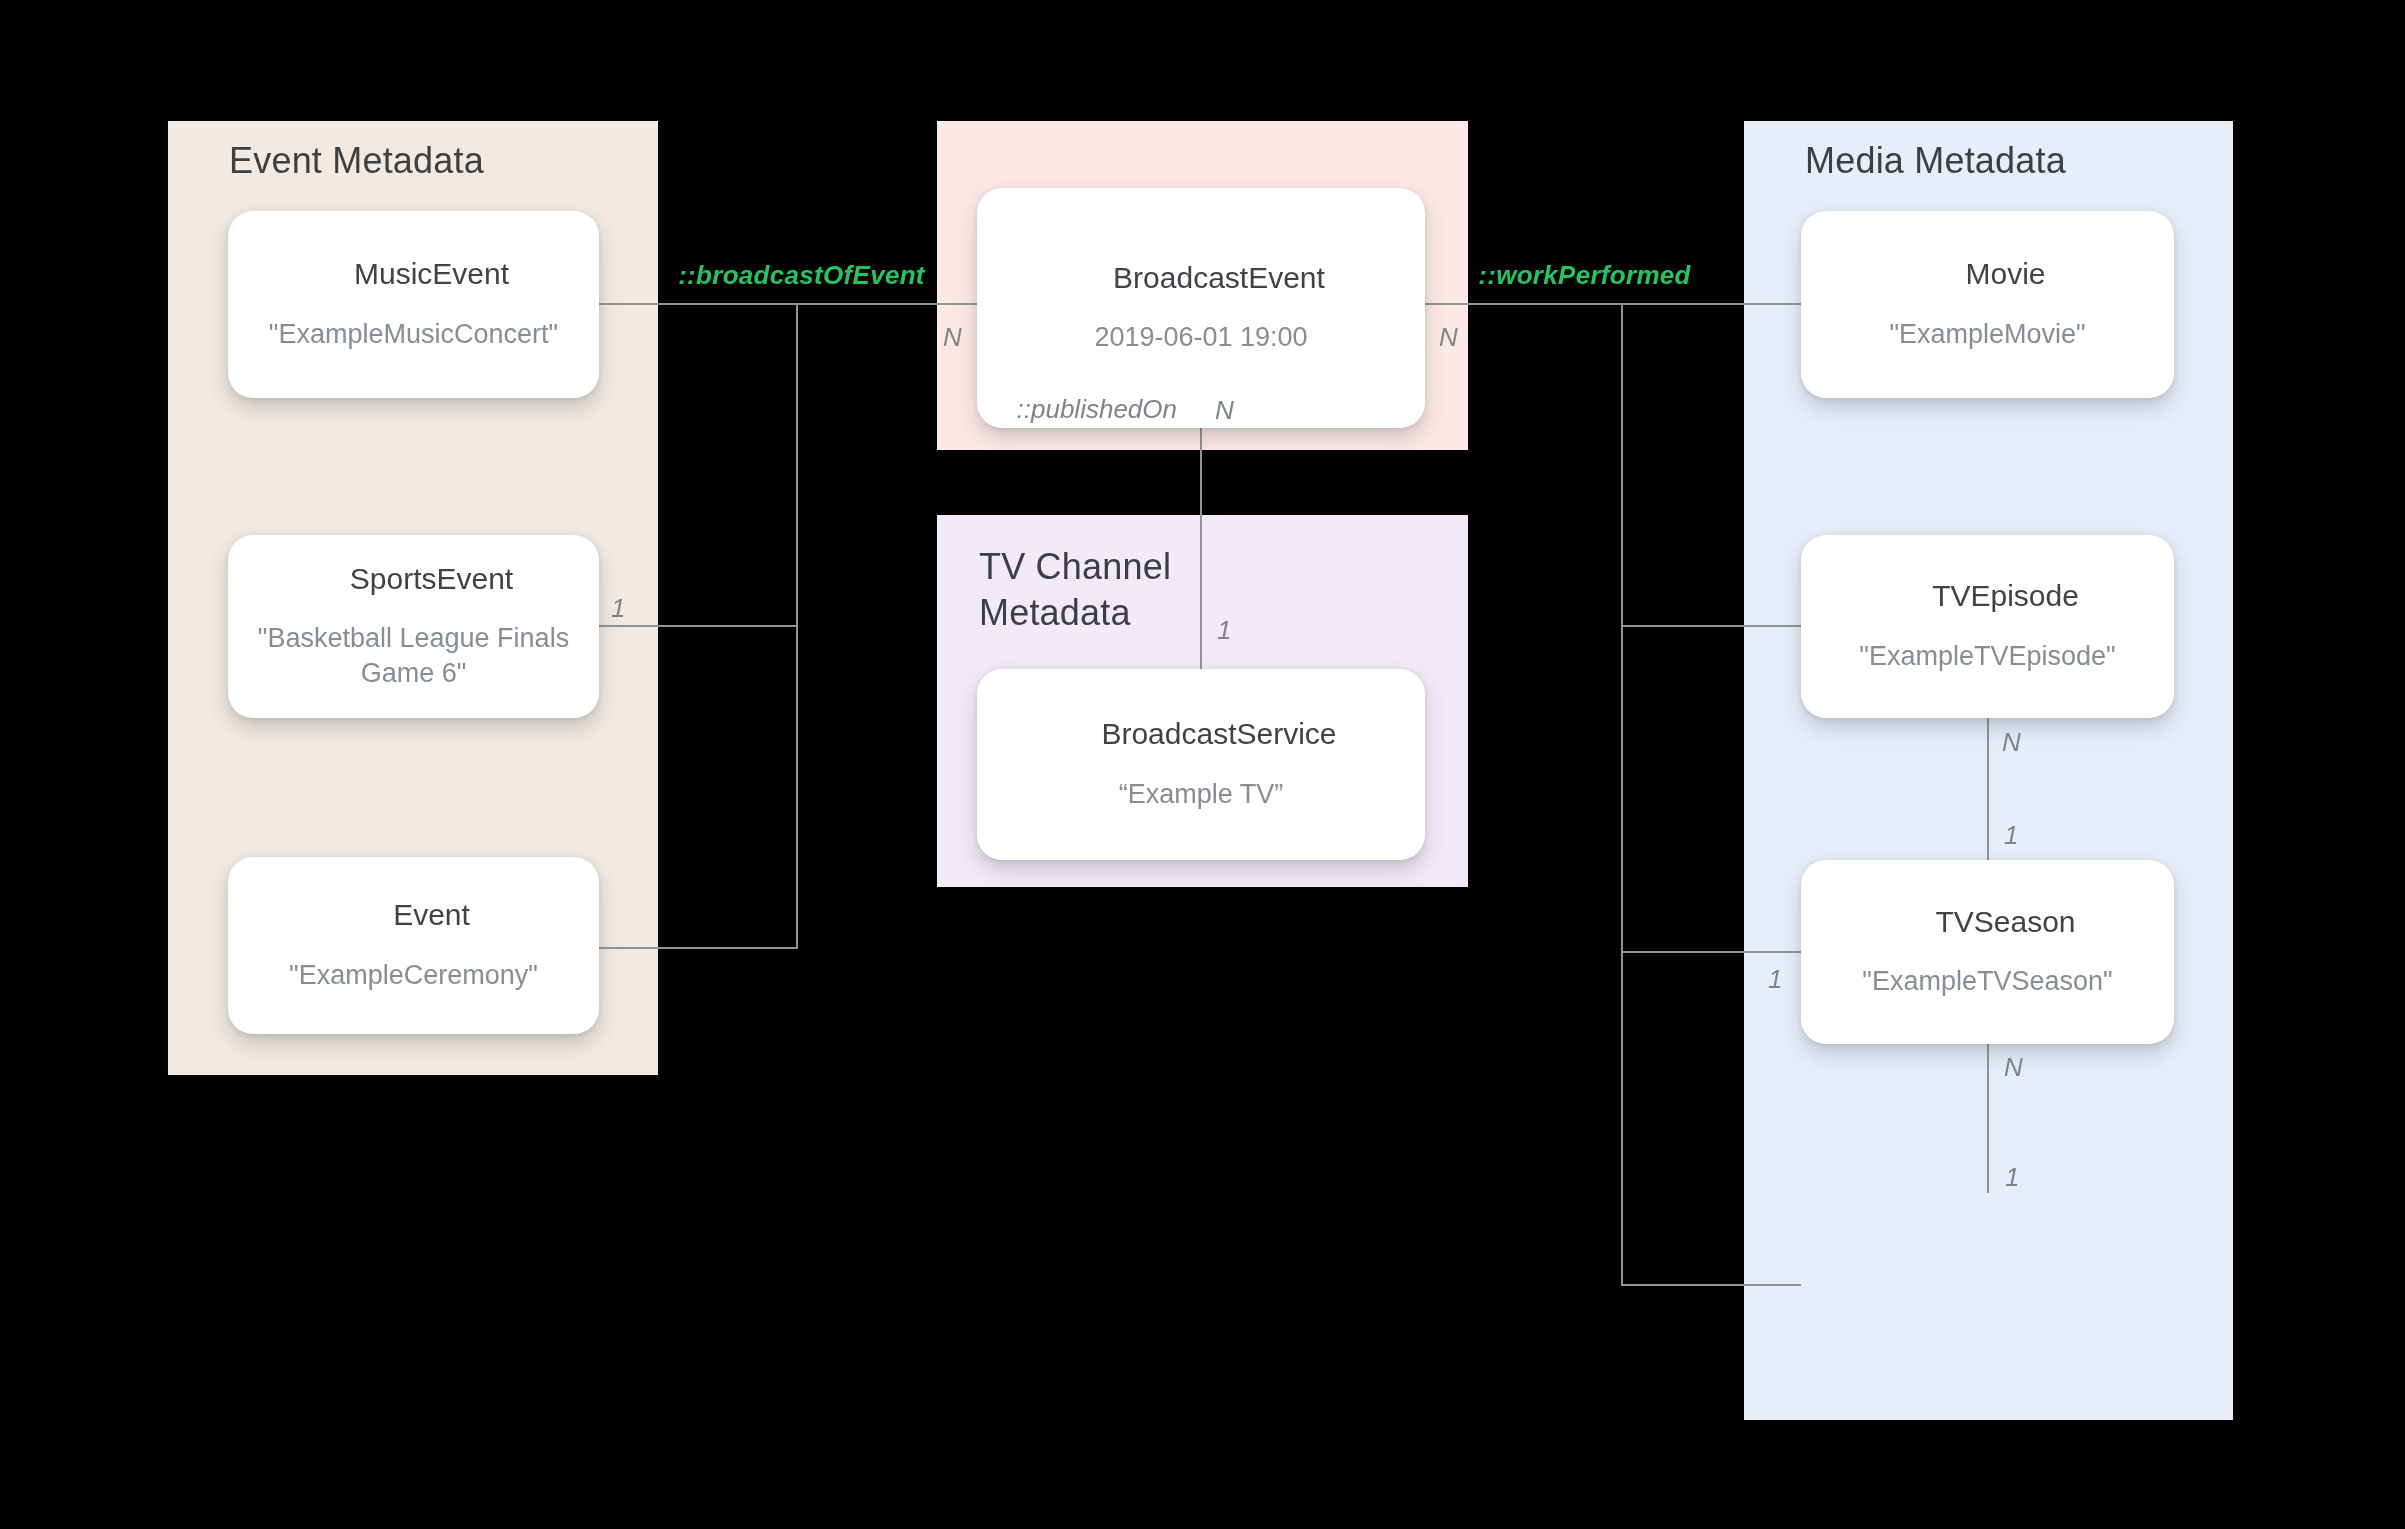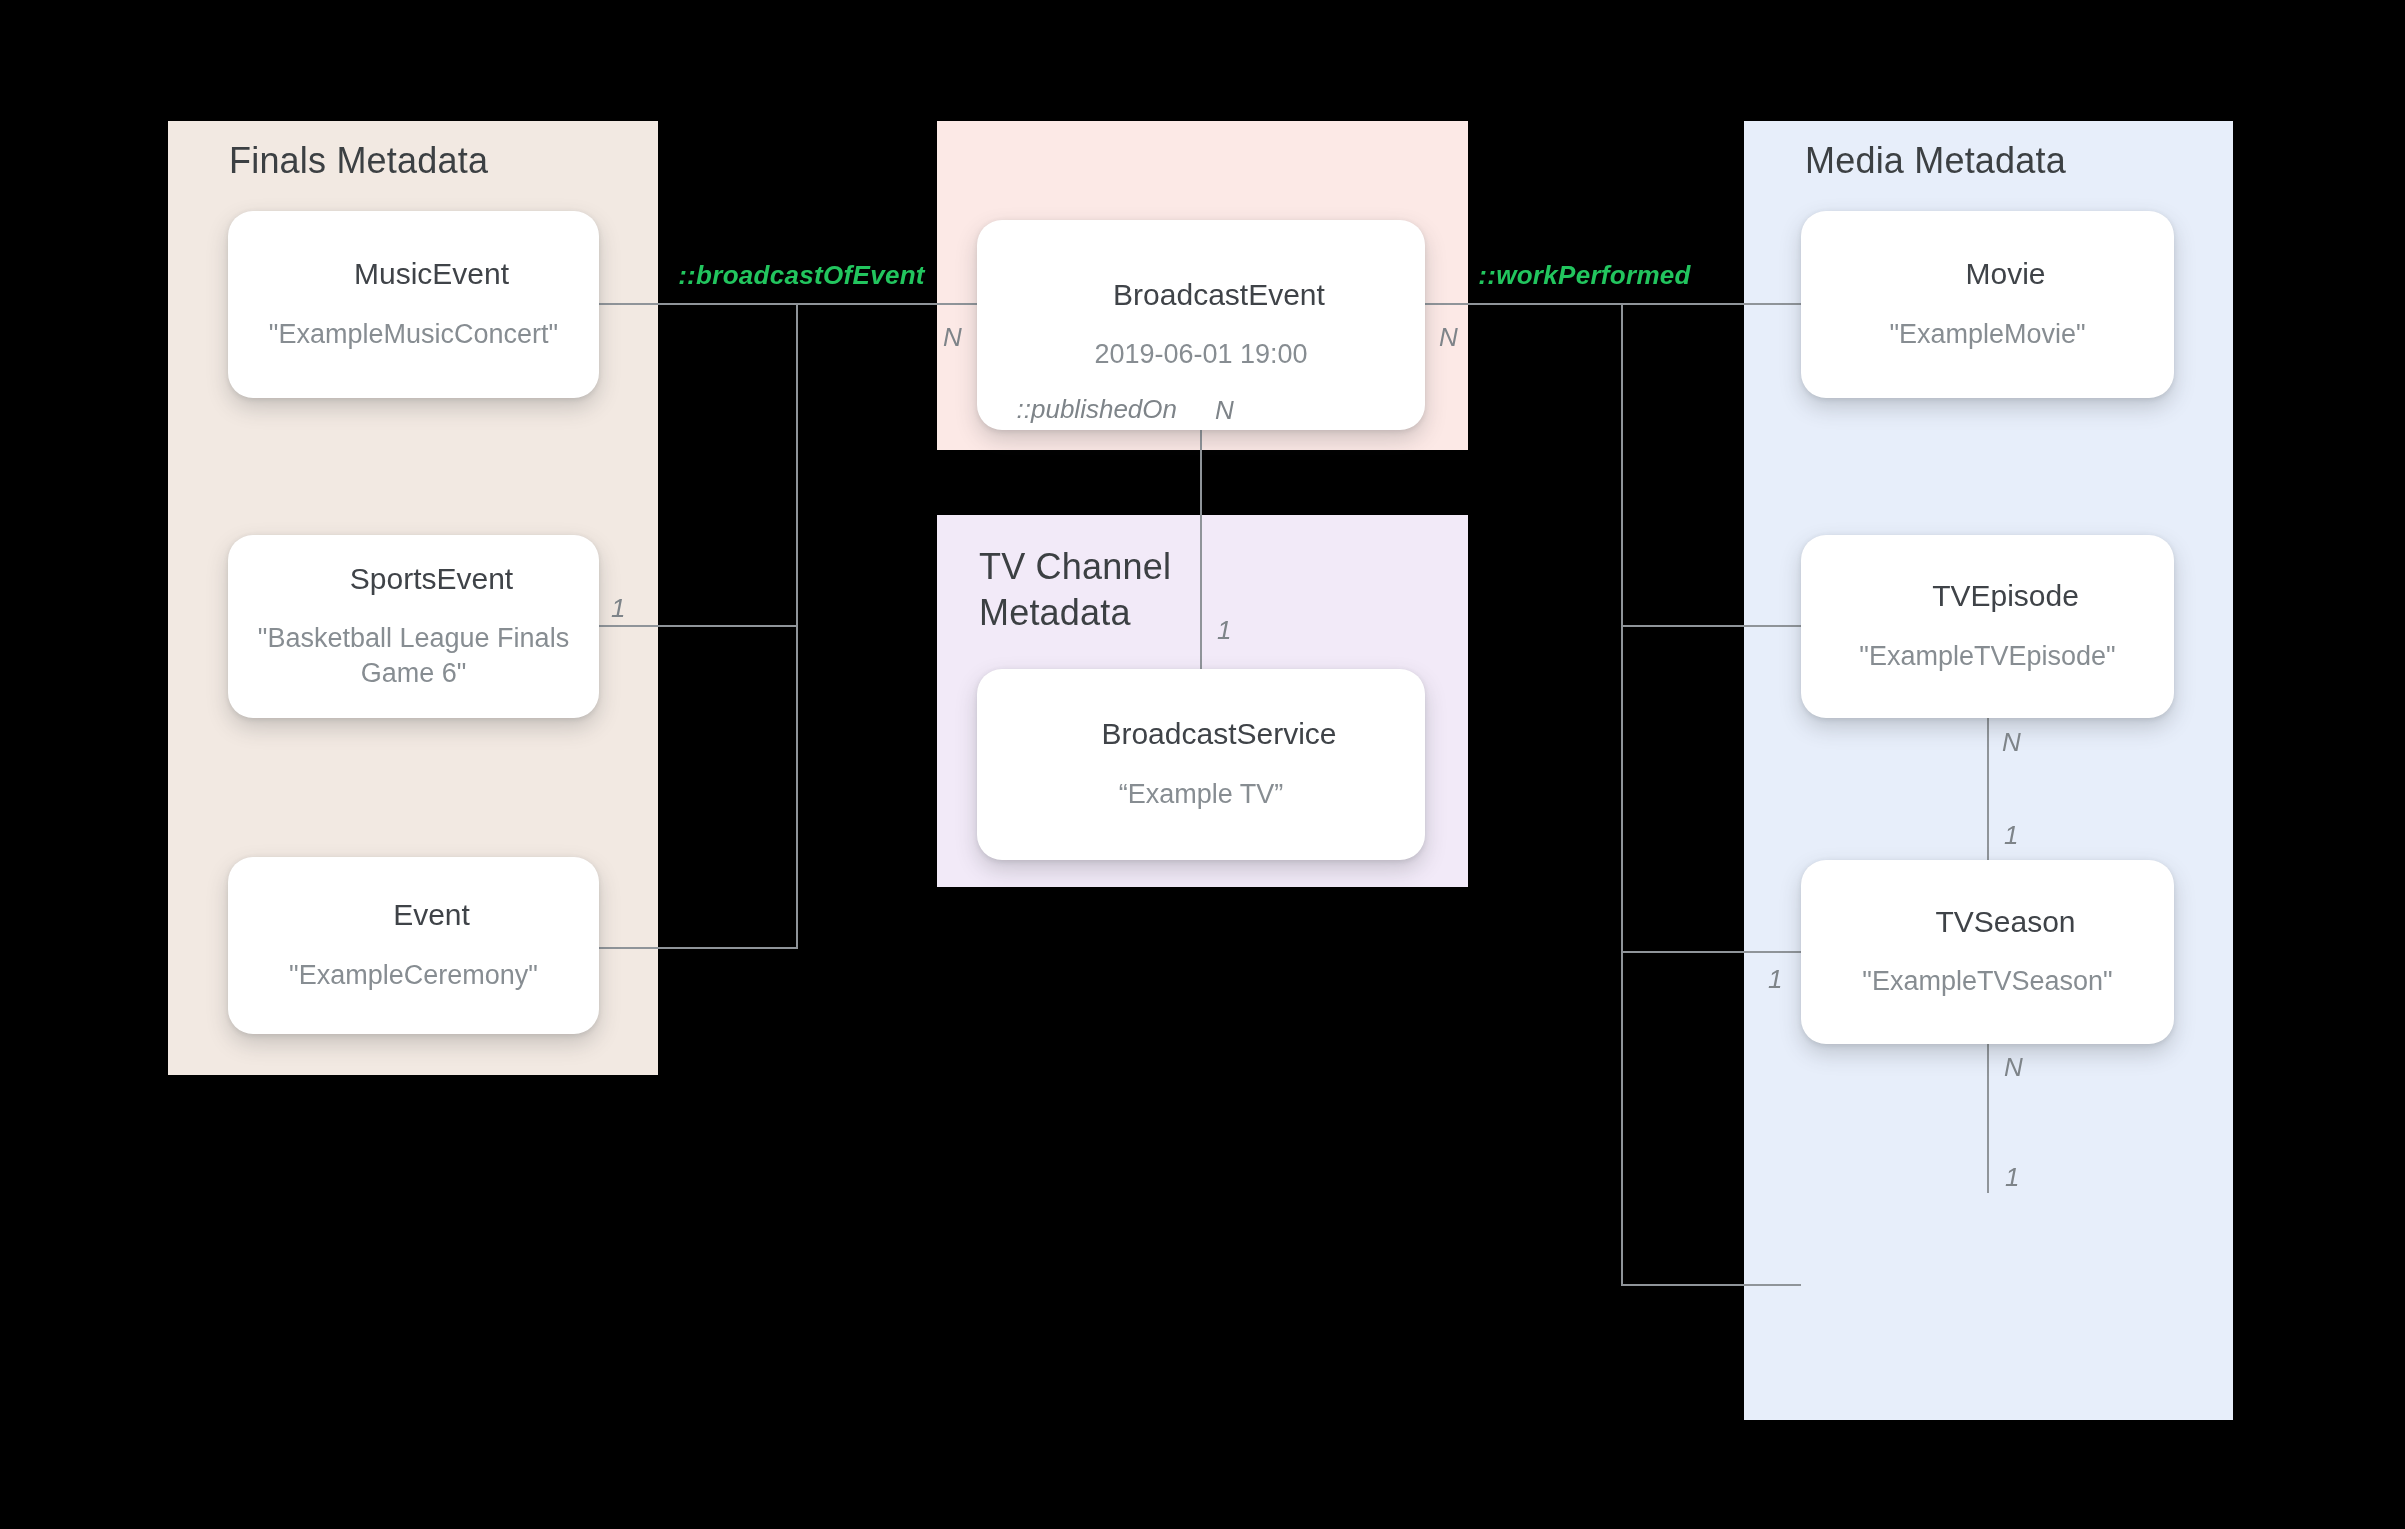--- a/index.html
+++ b/index.html
@@ -24,21 +24,21 @@
     position:absolute;background:#fff;border-radius:25px;
     box-shadow:0 9.6px 21px rgba(60,64,67,.22), 0 1.9px 4.8px rgba(60,64,67,.12);
     display:flex;flex-direction:column;align-items:center;justify-content:center;
     gap:25px;text-align:center;padding:0 19px;box-sizing:border-box;
   }
   .card-title{font-size:30px;color:#3F4348;line-height:1.15;margin-left:36px;}
   .card-value{font-size:27px;color:#878D92;line-height:1.3;}
   #card-musicevent{left:228px;top:211px;width:371px;height:187px;}
   #card-sportsevent{left:228px;top:535px;width:371px;height:183px;}
   #card-event{left:228px;top:857px;width:371px;height:177px;}
-  #card-broadcastevent{left:977px;top:220px;width:448px;height:210px;justify-content:center;}
+  #card-broadcastevent{left:977px;top:188px;width:448px;height:240px;justify-content:center;}
   #card-broadcastservice{left:977px;top:669px;width:448px;height:191px;}
   #card-movie{left:1801px;top:211px;width:373px;height:187px;}
   #card-tvepisode{left:1801px;top:535px;width:373px;height:183px;}
   #card-tvseason{left:1801px;top:860px;width:373px;height:184px;}
   #card-tvseries{left:1801px;top:1193px;width:373px;height:184px;}
 
   .line{position:absolute;background:#8F9499;}
   #ln-music-broadcast{left:598px;top:303px;width:379px;height:1.9px;}
   #ln-sports-trunk{left:598px;top:625px;width:200px;height:1.9px;}
   #ln-event-trunk{left:598px;top:947px;width:200px;height:1.9px;}
@@ -72,21 +72,21 @@
   #lbl-1-ep-season{left:2004px;top:820px;}
   #lbl-n-season-series{left:2004px;top:1052px;}
   #lbl-1-season-series{left:2005px;top:1162px;}
 </style>
 </head>
 <body>
 
 <div class="stage">
 
   <section class="panel" id="panel-event" style="background: rgb(242, 233, 226);">
-    <h2 class="panel-title">Finals Metadata</h2>
+    <h2 class="panel-title">Event Metadata</h2>
   </section>
 
   <section class="panel" id="panel-broadcast" style="background: rgb(252, 233, 230);"></section>
 
   <section class="panel" id="panel-tvchannel" style="background: rgb(242, 234, 248);">
     <h2 class="panel-title">TV Channel Metadata</h2>
   </section>
 
   <section class="panel" id="panel-media" style="background: rgb(231, 238, 250);">
     <h2 class="panel-title">Media Metadata</h2>

